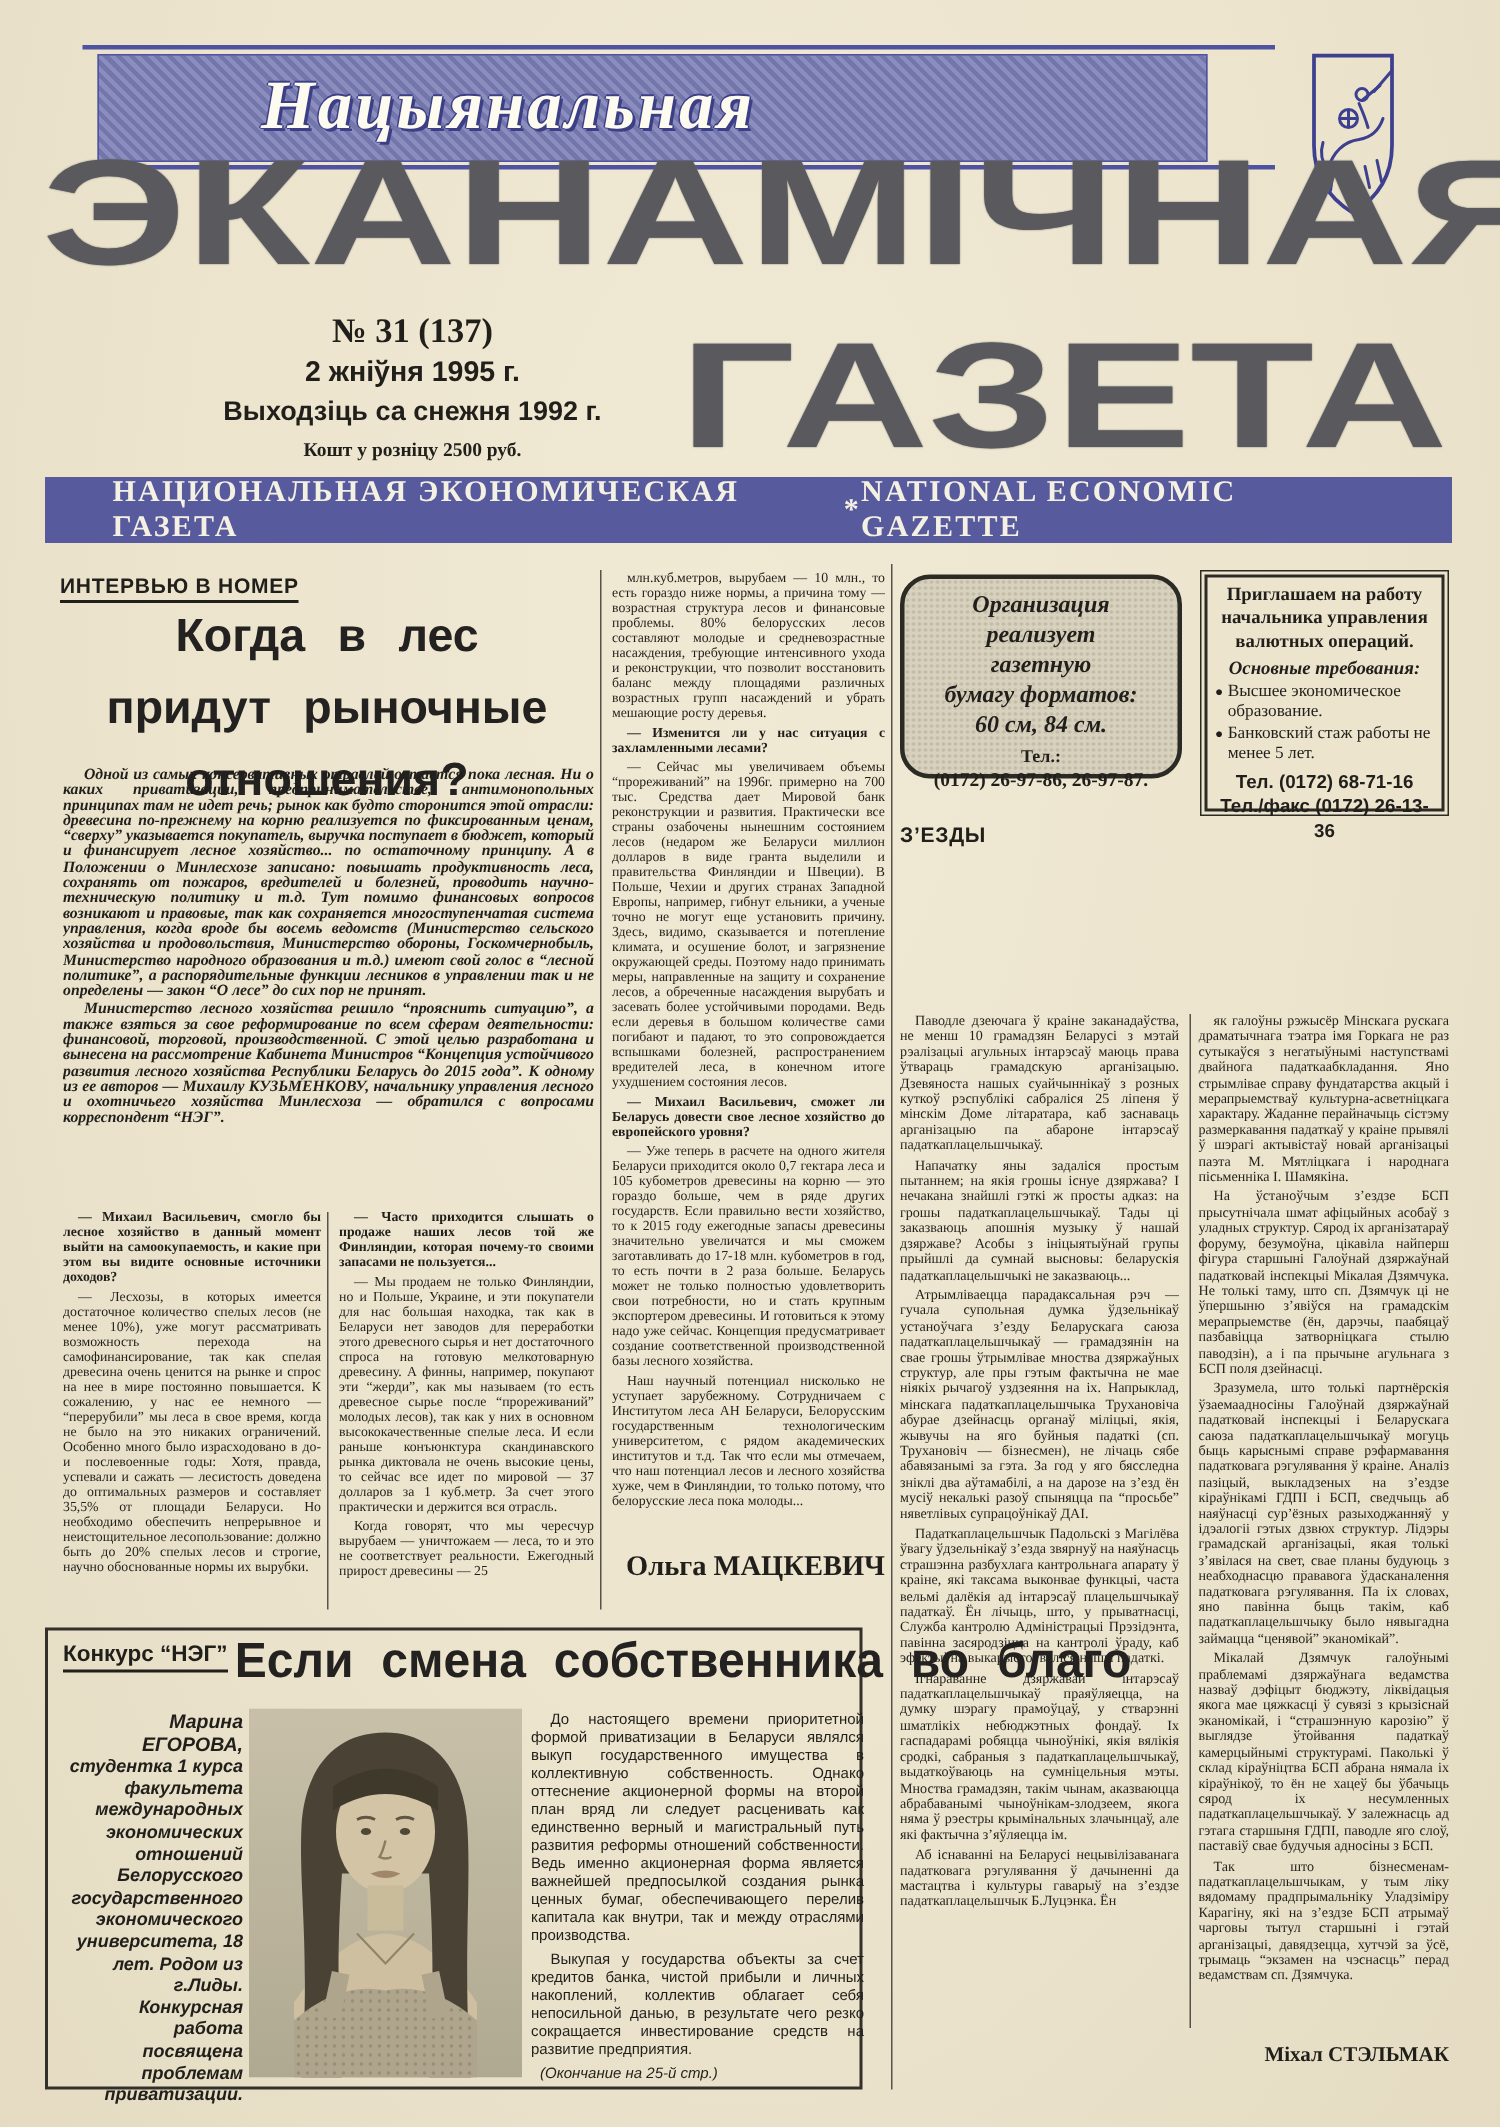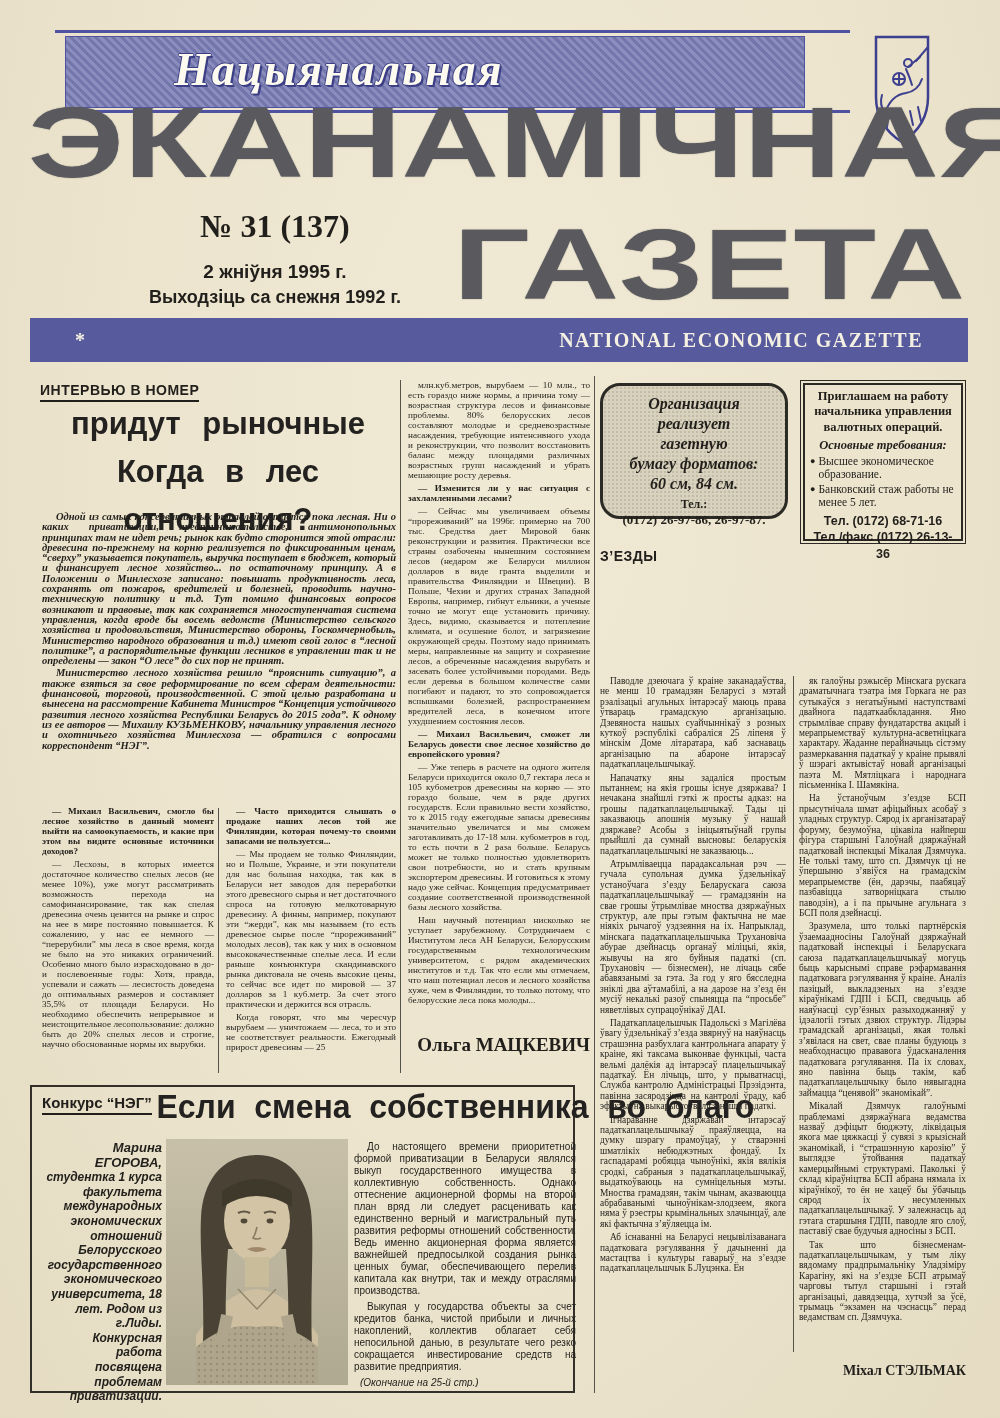--- a/index.html
+++ b/index.html
@@ -28,22 +28,22 @@
   }
   .crest{left:872px; top:33px;}
   .gz-title{
     font-family:"Liberation Sans",sans-serif; font-weight:bold;
     color:#5a5a5e; line-height:1; white-space:nowrap;
     text-shadow:0 0 1px #6a6a6e;
   }
   .gz-title.l1{left:28px; top:92px; font-size:100px; transform:scaleX(1.35); transform-origin:left top;}
   .gz-title.l2{right:35px; top:214px; font-size:100px; transform:scaleX(1.35); transform-origin:right top;}
   .issue-block{left:120px; top:208px; width:310px; text-align:center;}
-  .issue-no{font-weight:bold; font-size:32px;}
-  .issue-date{font-family:"Liberation Sans",sans-serif; font-weight:bold; font-size:19px; margin-top:16px;}
+  .issue-no{font-weight:bold; font-size:23px;}
+  .issue-date{font-family:"Liberation Sans",sans-serif; font-weight:bold; font-size:19px; margin-top:4px;}
   .issue-since{font-family:"Liberation Sans",sans-serif; font-weight:bold; font-size:18px; margin-top:4px;}
   .issue-price{font-weight:bold; font-size:13px; margin-top:7px;}
 
   .band{
     left:30px; top:318px; width:938px; height:44px; background:#585a9e;
     color:#f5f1e2; display:flex; align-items:center; justify-content:space-between;
     padding:0 45px; box-sizing:border-box;
     font-size:20px; font-weight:bold; letter-spacing:1.5px;
   }
 
@@ -154,34 +154,35 @@
   <div class="abs gz-title l2">ГАЗЕТА</div>
 
   <div class="abs issue-block">
     <div class="issue-no">№ 31 (137)</div>
     <div class="issue-date">2 жніўня 1995 г.</div>
     <div class="issue-since">Выходзіць са снежня 1992 г.</div>
     <div class="issue-price">Кошт у розніцу 2500 руб.</div>
   </div>
 
   <div class="abs band">
+    <span>НАЦИОНАЛЬНАЯ ЭКОНОМИЧЕСКАЯ ГАЗЕТА</span>
     <span>*</span>
     <span>NATIONAL ECONOMIC GAZETTE</span>
   </div>
 
   <div class="abs vline" style="left:594px; top:376px; height:1017px;"></div>
   <div class="abs vline" style="left:400px; top:380px; height:693px;"></div>
   <div class="abs vline" style="left:218px; top:808px; height:265px;"></div>
   <div class="abs vline" style="left:793px; top:676px; height:676px;"></div>
 
   <div class="abs kicker" style="left:40px; top:382px;">ИНТЕРВЬЮ В НОМЕР</div>
 
   <div class="abs iv-headline">
+    <div>Когда в лес</div>
     <div>придут рыночные</div>
-    <div>Когда в лес</div>
     <div>отношения?</div>
   </div>
 
   <div class="abs lead">
     <p>Одной из самых консервативных отраслей остается пока лесная. Ни о каких приватизации, предпринимательстве, антимонопольных принципах там не идет речь; рынок как будто сторонится этой отрасли: древесина по-прежнему на корню реализуется по фиксированным ценам, “сверху” указывается покупатель, выручка поступает в бюджет, который и финансирует лесное хозяйство... по остаточному принципу. А в Положении о Минлесхозе записано: повышать продуктивность леса, сохранять от пожаров, вредителей и болезней, проводить научно-техническую политику и т.д. Тут помимо финансовых вопросов возникают и правовые, так как сохраняется многоступенчатая система управления, когда вроде бы восемь ведомств (Министерство сельского хозяйства и продовольствия, Министерство обороны, Госкомчернобыль, Министерство народного образования и т.д.) имеют свой голос в “лесной политике”, а распорядительные функции лесников в управлении так и не определены — закон “О лесе” до сих пор не принят.</p>
     <p>Министерство лесного хозяйства решило “прояснить ситуацию”, а также взяться за свое реформирование по всем сферам деятельности: финансовой, торговой, производственной. С этой целью разработана и вынесена на рассмотрение Кабинета Министров “Концепция устойчивого развития лесного хозяйства Республики Беларусь до 2015 года”. К одному из ее авторов — Михаилу КУЗЬМЕНКОВУ, начальнику управления лесного и охотничьего хозяйства Минлесхоза — обратился с вопросами корреспондент “НЭГ”.</p>
   </div>
 
   <div class="abs col" style="left:42px; top:806px; width:172px; height:266px;">
     <p class="q">— Михаил Васильевич, смогло бы лесное хозяйство в данный момент выйти на самоокупаемость, и какие при этом вы видите основные источники доходов?</p>

